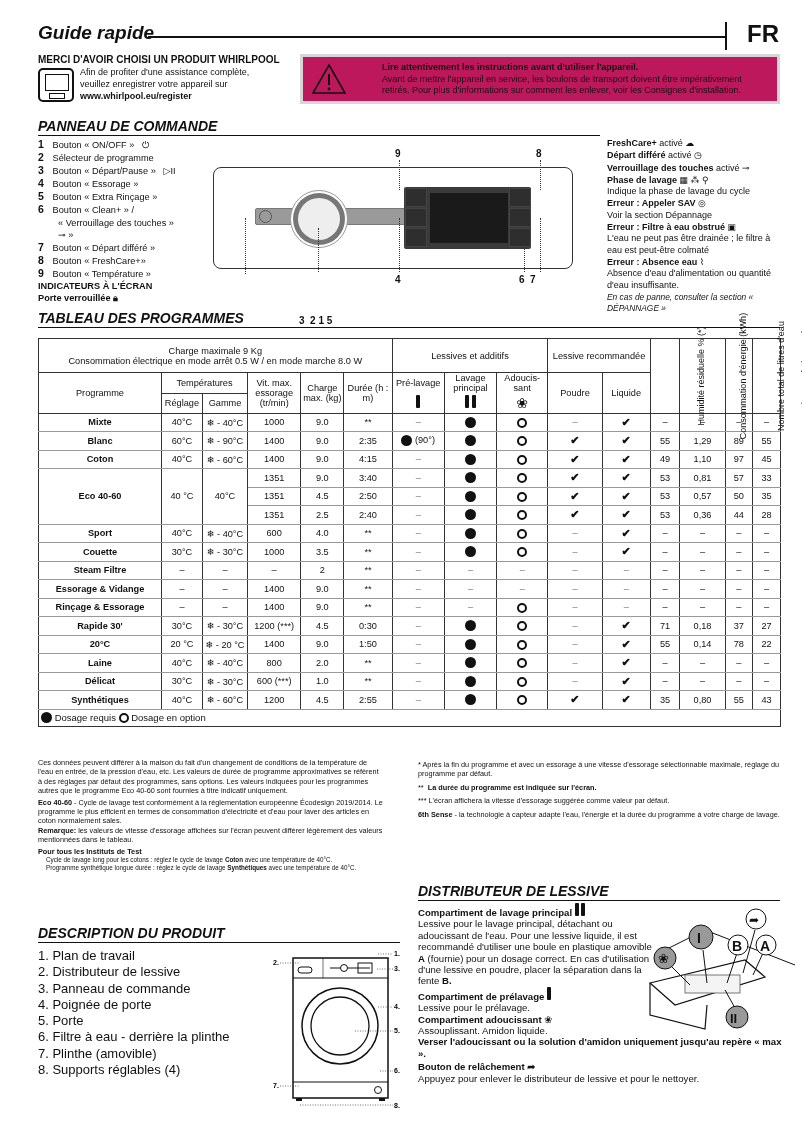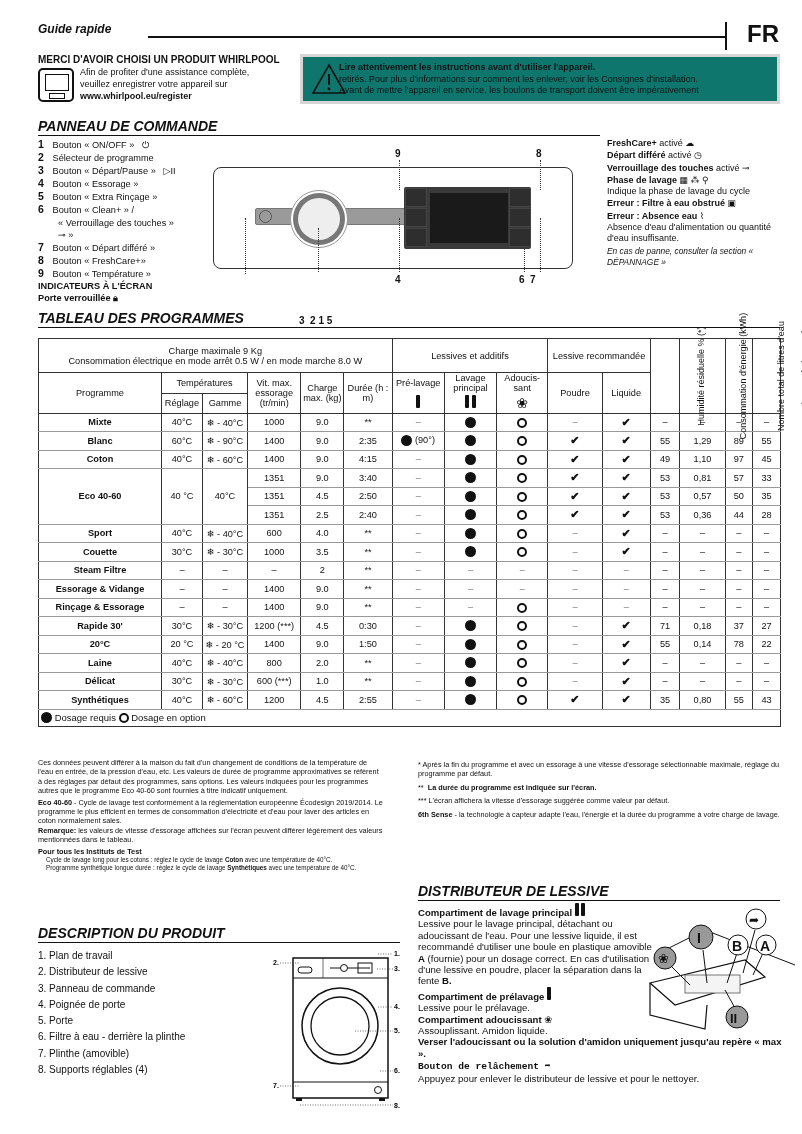--- a/index.html
+++ b/index.html
@@ -2,34 +2,34 @@
 <html><head>
 <meta charset="utf-8">
 <style>
   * { box-sizing: border-box; margin: 0; padding: 0; }
   html, body { width: 802px; height: 1134px; background: #fff; overflow: hidden; }
   body { font-family: "Liberation Sans", sans-serif; color: #111; position: relative; }
 
   .abs { position: absolute; }
 
   
-  .guide-title { left: 38px; top: 22px; font-size: 12px; font-weight: bold; font-style: italic; }
+  .guide-title { left: 38px; top: 22px; font-size: 19px; font-weight: bold; font-style: italic; }
   .header-line { left: 148px; top: 36px; width: 578px; height: 2px; background: #111; }
   .header-tick { left: 725px; top: 22px; width: 2px; height: 28px; background: #111; }
   .lang-code { left: 747px; top: 20px; font-size: 24px; font-weight: bold; }
 
   .thanks { left: 38px; top: 54px; width: 260px; font-size: 9px; line-height: 12px; }
   .thanks .head { font-weight: bold; font-size: 10px; }
   .thanks .body { padding-left: 42px; position: relative; }
   .thanks .monitor { position: absolute; left: 0; top: 2px; width: 36px; height: 34px; border: 2px solid #111; border-radius: 5px; }
   .thanks .monitor::before { content: ""; position: absolute; left: 5px; top: 4px; width: 22px; height: 15px; border: 1px solid #111; }
   .thanks .monitor::after { content: ""; position: absolute; left: 9px; top: 23px; width: 14px; height: 4px; border: 1px solid #111; }
   .thanks .url { font-weight: bold; }
 
-  .warning-box { left: 300px; top: 54px; width: 480px; height: 50px; border: 3px solid #d6d6d6; background: #0f766e; padding: 5px 8px 0 36px; font-size: 9px; line-height: 11.5px; }
+  .warning-box { left: 300px; top: 54px; width: 480px; height: 50px; border: 3px solid #d6d6d6; background: #be185d; padding: 5px 8px 0 79px; font-size: 9px; line-height: 11.5px; }
   .warning-box .tri { position: absolute; left: 8px; top: 6px; width: 36px; height: 32px; }
   .warning-box .bold { font-weight: bold; }
 
   
   .section-title { font-size: 14px; font-weight: bold; border-bottom: 1.5px solid #111; padding-bottom: 1px; font-style: italic; }
 
   
   .cp-title { left: 38px; top: 118px; width: 562px; }
   .cp-list { left: 38px; top: 138px; font-size: 9.2px; line-height: 12.1px; }
   .cp-list .num { font-weight: bold; display: inline-block; width: 12px; font-size: 10.5px; }
@@ -71,21 +71,21 @@
   .notes-left { left: 38px; top: 758px; width: 345px; font-size: 7.3px; line-height: 9.4px; }
   .notes-left .b { font-weight: bold; }
   .notes-left p { margin-bottom: 2px; }
   .notes-left .sm { font-size: 6.3px; padding-left: 8px; line-height: 8px; }
   .notes-right { left: 418px; top: 760px; width: 380px; font-size: 7.3px; line-height: 9.4px; }
   .notes-right p { margin-bottom: 4px; }
   .notes-right .b { font-weight: bold; }
 
   
   .pd-title { left: 38px; top: 925px; width: 362px; }
-  .pd-list { left: 38px; top: 948px; font-size: 10px; line-height: 16.3px; }
+  .pd-list { left: 38px; top: 948px; font-size: 13px; line-height: 16.3px; }
 
   
   .dd-title { left: 418px; top: 883px; width: 362px; }
   .dd-text { left: 418px; top: 903px; width: 235px; font-size: 9.6px; line-height: 11.4px; }
   .dd-text .b { font-weight: bold; }
   .dd-text .wide { width: 370px; }
 </style>
 </head>
 <body>
 
@@ -104,22 +104,22 @@
   </div>
 </div>
 
 <div class="abs warning-box">
   <svg class="tri" viewBox="0 0 36 32">
     <polygon points="18,2 34,30 2,30" fill="none" stroke="#111" stroke-width="1.6"></polygon>
     <line x1="18" y1="11" x2="18" y2="22" stroke="#111" stroke-width="2"></line>
     <circle cx="18" cy="26" r="1.4" fill="#111"></circle>
   </svg>
   <div class="bold">Lire attentivement les instructions avant d'utiliser l'appareil.</div>
+  <div>Avant de mettre l'appareil en service, les boulons de transport doivent être impérativement</div>
   <div>retirés. Pour plus d'informations sur comment les enlever, voir les Consignes d'installation.</div>
-  <div>Avant de mettre l'appareil en service, les boulons de transport doivent être impérativement</div>
 </div>
 
 <div class="abs section-title cp-title">PANNEAU DE COMMANDE</div>
 
 <div class="abs cp-list">
   <div><span class="num">1</span> <span>Bouton « ON/OFF »</span> &nbsp;&nbsp;<span>⏻</span></div>
   <div><span class="num">2</span> <span>Sélecteur de programme</span></div>
   <div><span class="num">3</span> <span>Bouton « Départ/Pause »</span> &nbsp;&nbsp;<span>▷II</span></div>
   <div><span class="num">4</span> <span>Bouton « Essorage »</span></div>
   <div><span class="num">5</span> <span>Bouton « Extra Rinçage »</span></div>
@@ -160,21 +160,22 @@
 <div class="abs dotv" style="left:399px;top:218px;height:54px;"></div>
 <div class="abs dotv" style="left:524px;top:245px;height:27px;"></div>
 <div class="abs dotv" style="left:540px;top:218px;height:54px;"></div>
 <div class="abs dotv" style="left:245px;top:218px;height:56px;"></div>
 
 <div class="abs ind-list">
   <div class="grp"><span class="b">FreshCare+</span><span> activé ☁</span></div>
   <div class="grp"><span class="b">Départ différé</span><span> activé ◷</span></div>
   <div class="grp"><span class="b">Verrouillage des touches</span><span> activé ⊸</span></div>
   <div class="grp"><span class="b">Phase de lavage</span><span> ▦ ⁂ ⚲</span><div>Indique la phase de lavage du cycle</div></div>
-  <div class="grp"><span class="b">Erreur : Filtre à eau obstrué</span><span> ▣</span></div>
+  <div class="grp"><span class="b">Erreur : Appeler SAV</span><span> ◎</span><div>Voir la section Dépannage</div></div>
+  <div class="grp"><span class="b">Erreur : Filtre à eau obstrué</span><span> ▣</span><div>L'eau ne peut pas être drainée ; le filtre à eau est peut-être colmaté</div></div>
   <div class="grp"><span class="b">Erreur : Absence eau</span><span> ⌇</span><div>Absence d'eau d'alimentation ou quantité d'eau insuffisante.</div></div>
   <div class="it">En cas de panne, consulter la section « DÉPANNAGE »</div>
 </div>
 
 <div class="abs section-title tp-title">TABLEAU DES PROGRAMMES</div>
 
 <table class="prog">
   <colgroup>
     <col style="width:120px">
       <col style="width:40px">
@@ -570,21 +571,21 @@
 
 <div class="abs section-title dd-title">DISTRIBUTEUR DE LESSIVE</div>
 <div class="abs dd-text">
   <div class="b"><span>Compartiment de lavage principal</span> <span class="bar1"></span><span class="bar1" style="margin-left:2px;"></span></div>
   <div><span>Lessive pour le lavage principal, détachant ou adoucissant de l'eau. Pour une lessive liquide, il est recommandé d'utiliser une boule en plastique amovible </span><span class="b">A</span><span> (fournie) pour un dosage correct. En cas d'utilisation d'une lessive en poudre, placer la séparation dans la fente </span><span class="b">B.</span></div>
   <div class="b"><span>Compartiment de prélavage</span> <span class="bar1"></span></div>
   <div>Lessive pour le prélavage.</div>
   <div class="b"><span>Compartiment adoucissant</span> <span style="font-weight:normal;">❀</span></div>
   <div>Assouplissant. Amidon liquide.</div>
   <div class="b wide">Verser l'adoucissant ou la solution d'amidon uniquement jusqu'au repère « max ».</div>
-  <div class="b" style="margin-top:2px;font-family:Liberation Mono, monospace;"><span>Bouton de relâchement</span> <span>➦</span></div>
+  <div class="b" style="margin-top:2px;"><span>Bouton de relâchement</span> <span>➦</span></div>
   <div class="wide">Appuyez pour enlever le distributeur de lessive et pour le nettoyer.</div>
 </div>
 
 <svg class="abs" style="left:645px;top:905px;" width="155" height="125" viewBox="0 0 155 125">
   <path d="M10,50 L60,25 L150,60" fill="none" stroke="#111" stroke-width="1"></path>
   <path d="M5,78 L100,55 L120,72 L30,100 Z" fill="#fff" stroke="#111" stroke-width="1.2"></path>
   <path d="M5,78 L5,110 L60,124 L62,100" fill="none" stroke="#111" stroke-width="1.2"></path>
   <rect x="40" y="70" width="55" height="18" fill="#f4f4f4" stroke="#555" stroke-width="0.8"></rect>
   <g stroke="#111" stroke-width="1">
     <line x1="58" y1="45" x2="62" y2="78"></line>

